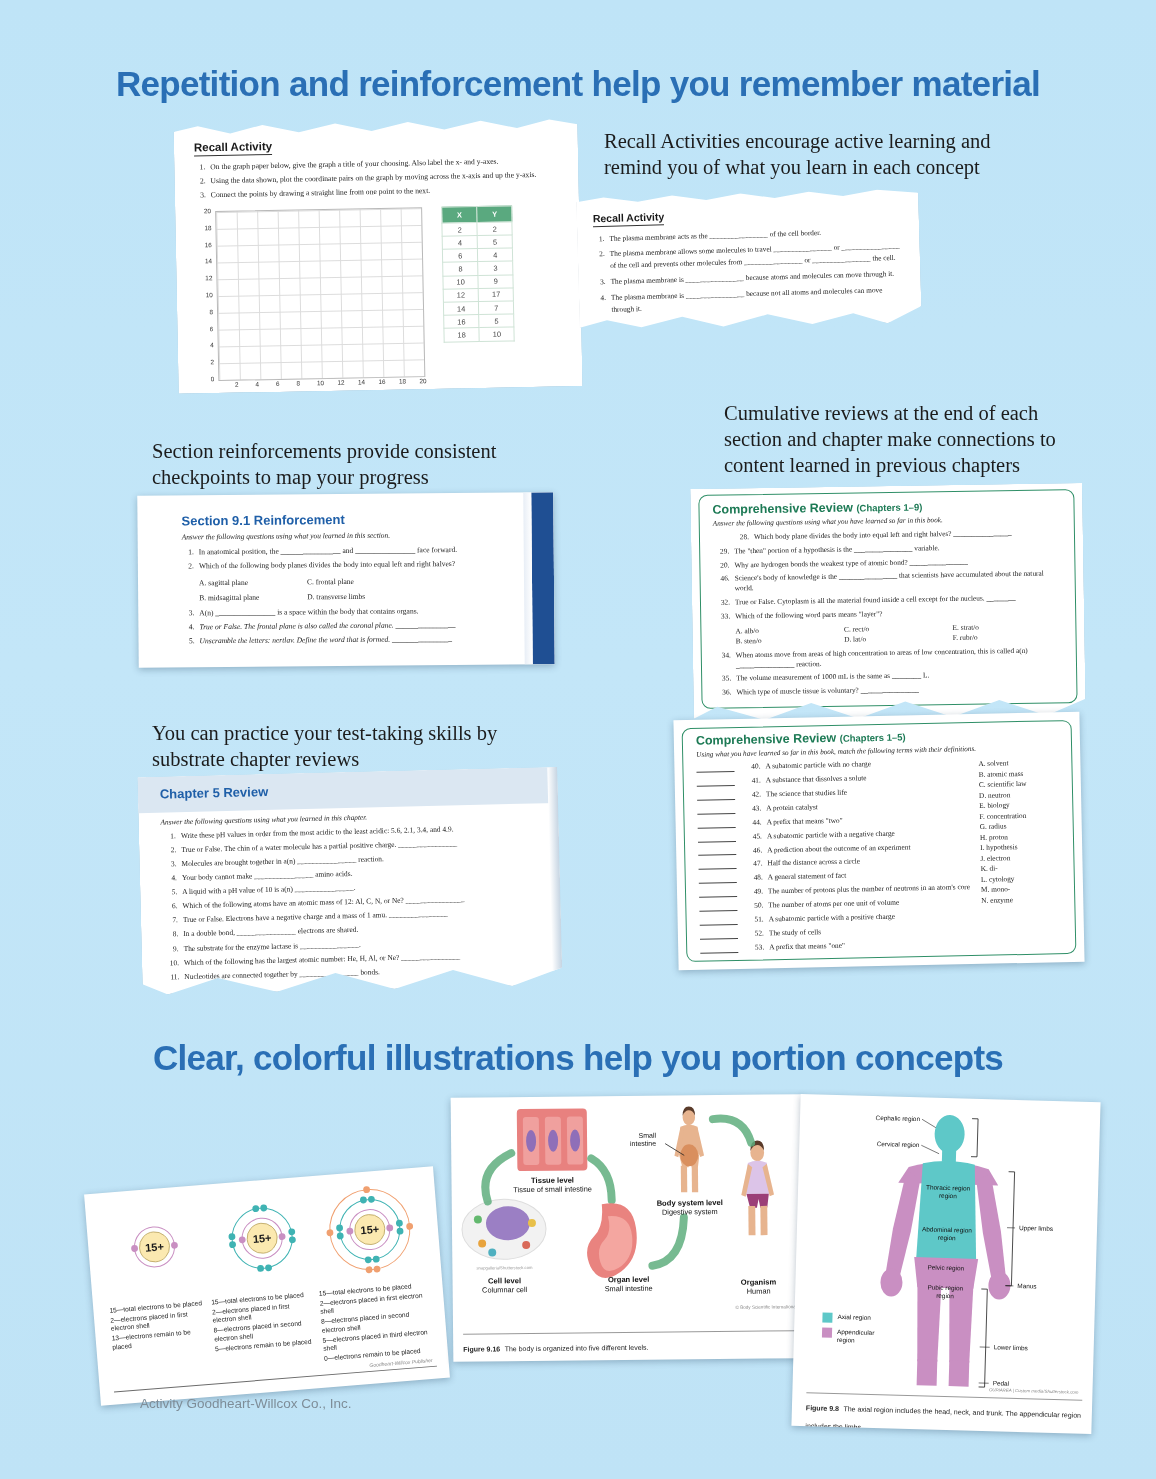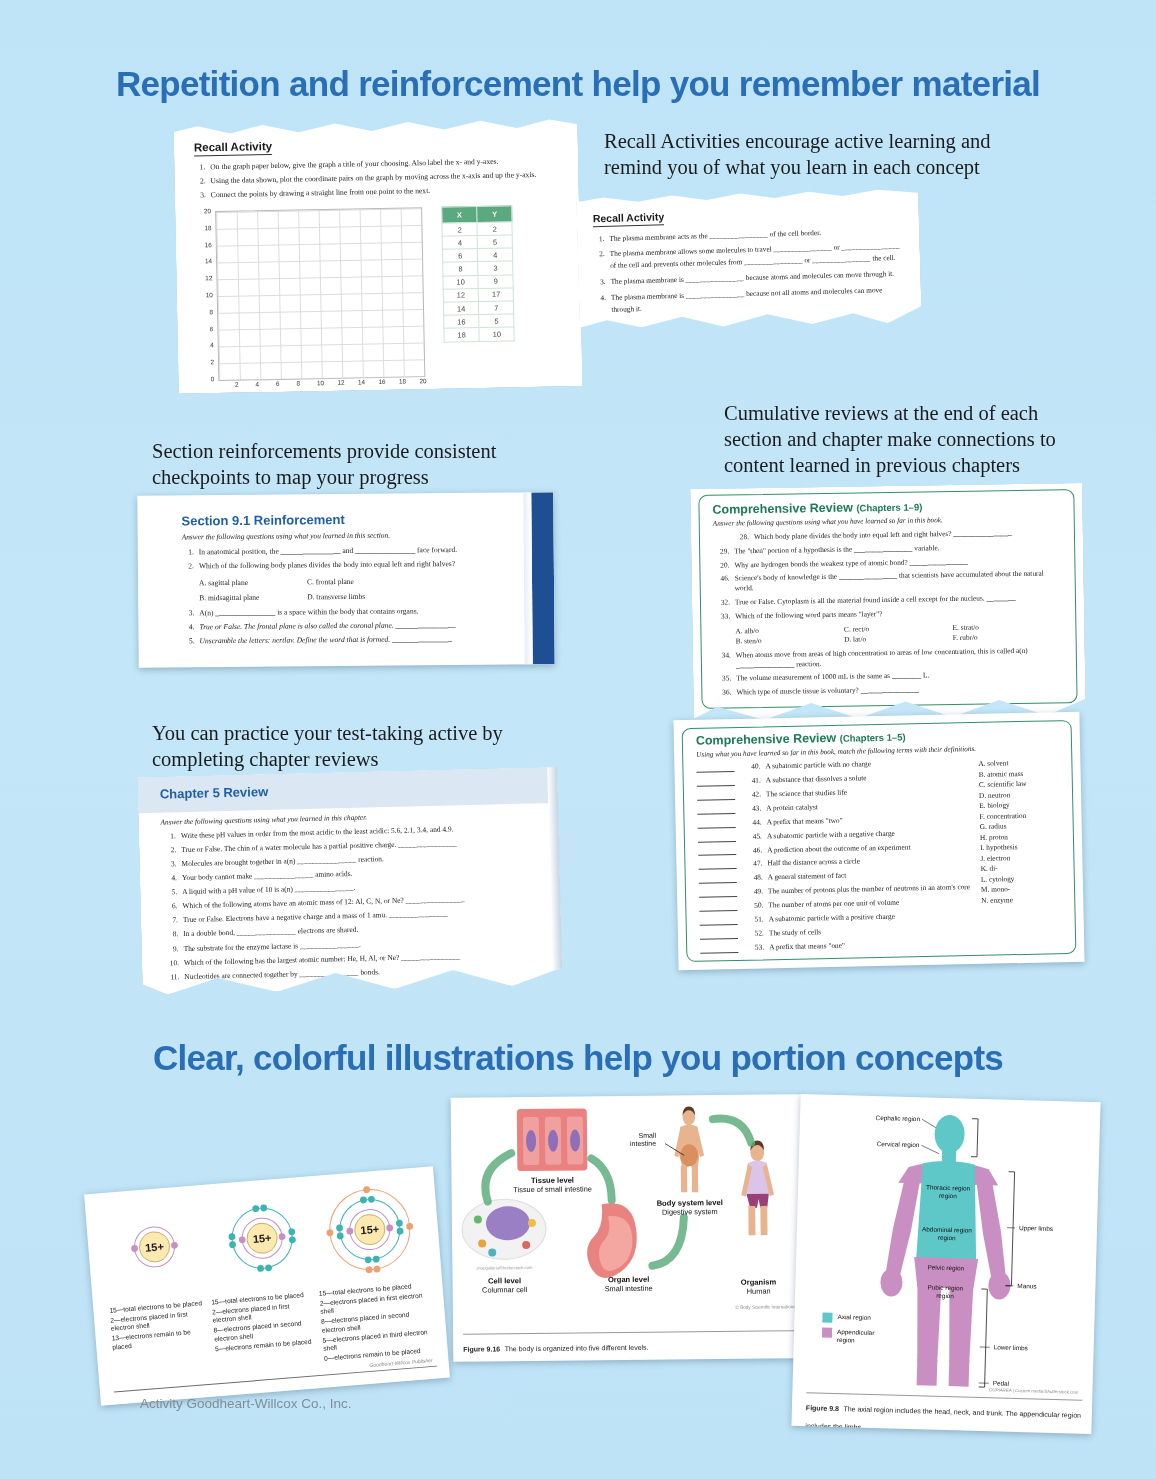--- a/index.html
+++ b/index.html
@@ -174,21 +174,21 @@
     </ol>
   </div>
 </div>
 
 <div class="caption" style="left:604px;top:128px;width:432px;">Recall Activities encourage active learning and remind you of what you learn in each concept</div>
 
 <div class="caption" style="left:152px;top:438px;width:400px;">Section reinforcements provide consistent checkpoints to map your progress</div>
 
 <div class="caption" style="left:724px;top:400px;width:360px;">Cumulative reviews at the end of each section and chapter make connections to content learned in previous chapters</div>
 
-<div class="caption" style="left:152px;top:720px;width:380px;">You can practice your test-taking active by completing chapter reviews</div>
+<div class="caption" style="left:152px;top:720px;width:380px;">You can practice your test-taking skills by substrate chapter reviews</div>
 
 <div class="card" style="left:138px;top:494px;width:416px;height:172px;transform:rotate(-0.5deg);">
   <div style="position:absolute;right:0;top:0;width:22px;height:100%;background:#1f4f93;"></div>
   <div style="position:absolute;right:22px;top:0;width:8px;height:100%;background:linear-gradient(90deg,#e8eef6,#ffffff);"></div>
   <div style="padding:18px 44px 0 44px;">
     <div class="pg-head-blue" style="font-size:13px;">Section 9.1 Reinforcement</div>
     <div class="ital" style="font-size:7.4px;margin-top:4px;color:#222;">Answer the following questions using what you learned in this section.</div>
     <ol class="qs ser" style="margin-top:6px;font-size:7.5px;line-height:1.35;color:#1a1a1a;">
       <li>
           <span class="num" style="width:12px;">1.</span>

